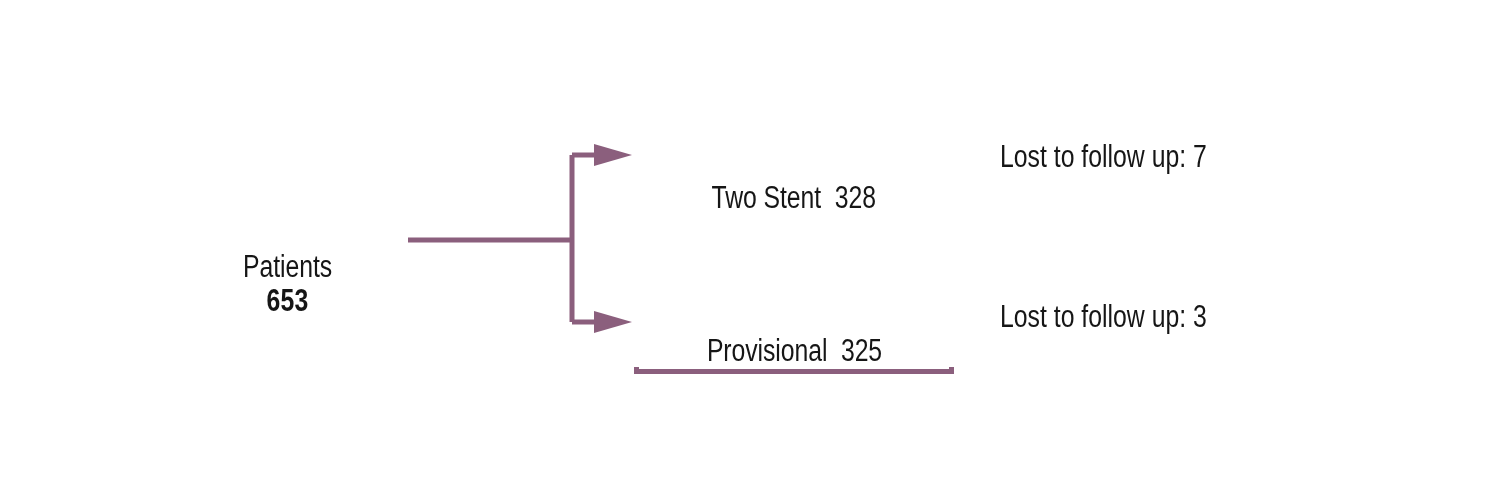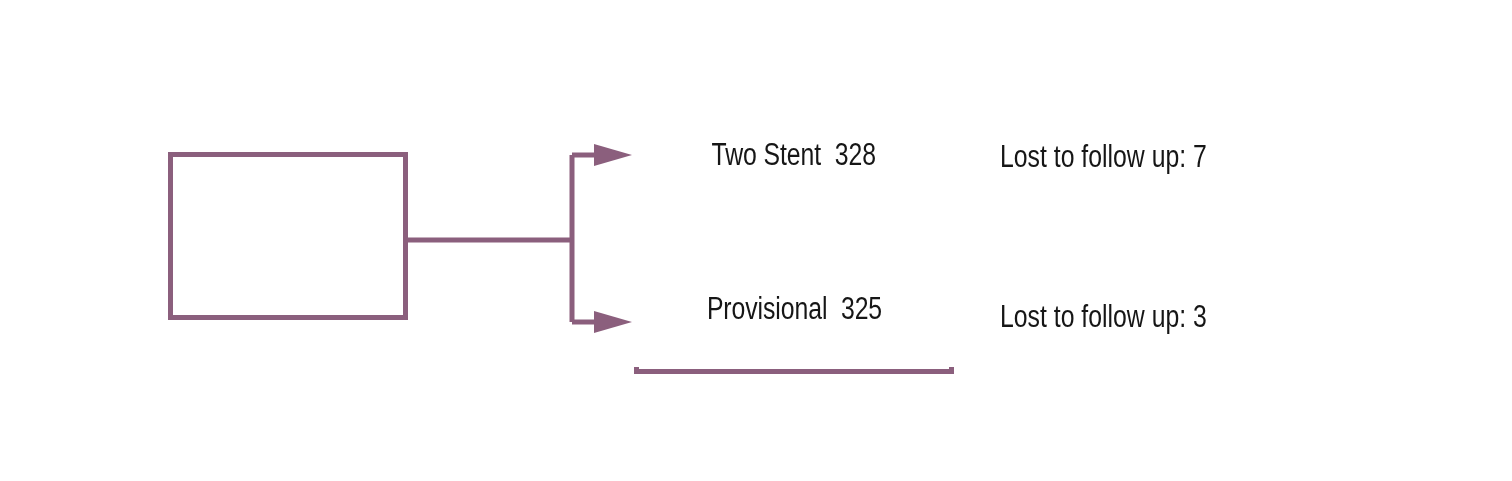--- a/index.html
+++ b/index.html
@@ -24,21 +24,21 @@
     width: 1512px;
     height: 481px;
   }
   .node-box {
     position: absolute;
     box-sizing: border-box;
     background: #ffffff;
     display: flex;
     flex-direction: column;
     align-items: center;
-    justify-content: center;
+    justify-content: flex-end;
     text-align: center;
   }
   #node-patients {
     left: 168px;
     top: 152px;
     width: 240px;
     height: 168px;
   }
   #node-two-stent {
     left: 634px;
@@ -102,20 +102,26 @@
       <path d="M 572 322 L 598 322"></path>
     </g>
     <polygon fill="#8B5F7D" stroke="none" points="594,144 632,155 594,166"></polygon>
     <polygon fill="#8B5F7D" stroke="none" points="594,311 632,322 594,333"></polygon>
 
     <rect x="170.5" y="154.5" width="235" height="163" fill="#ffffff" stroke="#8B5F7D" stroke-width="5"></rect>
     <rect x="636.5" y="98.5" width="315" height="113" fill="#ffffff" stroke="#8B5F7D" stroke-width="5"></rect>
     <rect x="636.5" y="259.5" width="315" height="112" fill="#ffffff" stroke="#8B5F7D" stroke-width="5"></rect>
   </svg>
 
+  <div class="node-box" id="node-patients">
+    <div class="node-stack">
+      <div class="node-label">Patients</div>
+      <div class="node-label bold">653</div>
+    </div>
+  </div>
 
   <div class="node-box" id="node-two-stent">
     <div class="node-label">Two Stent  328</div>
   </div>
 
   <div class="node-box" id="node-provisional">
     <div class="node-label">Provisional  325</div>
   </div>
 
   <div class="side-note" id="note-two-stent">Lost to follow up: 7</div>

